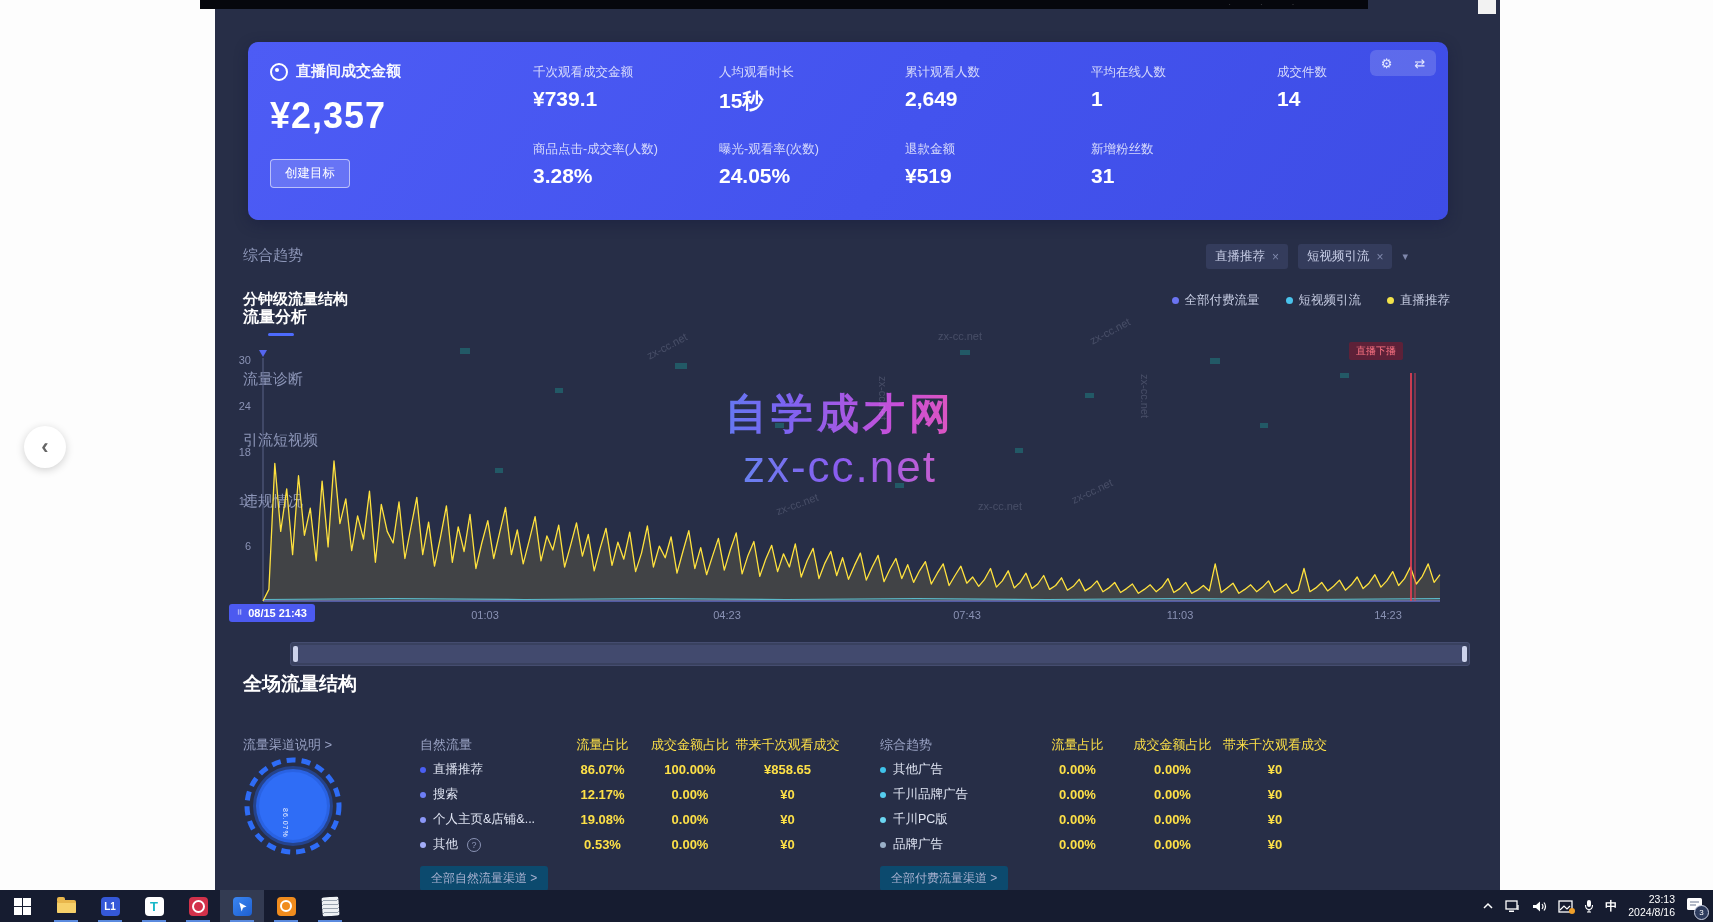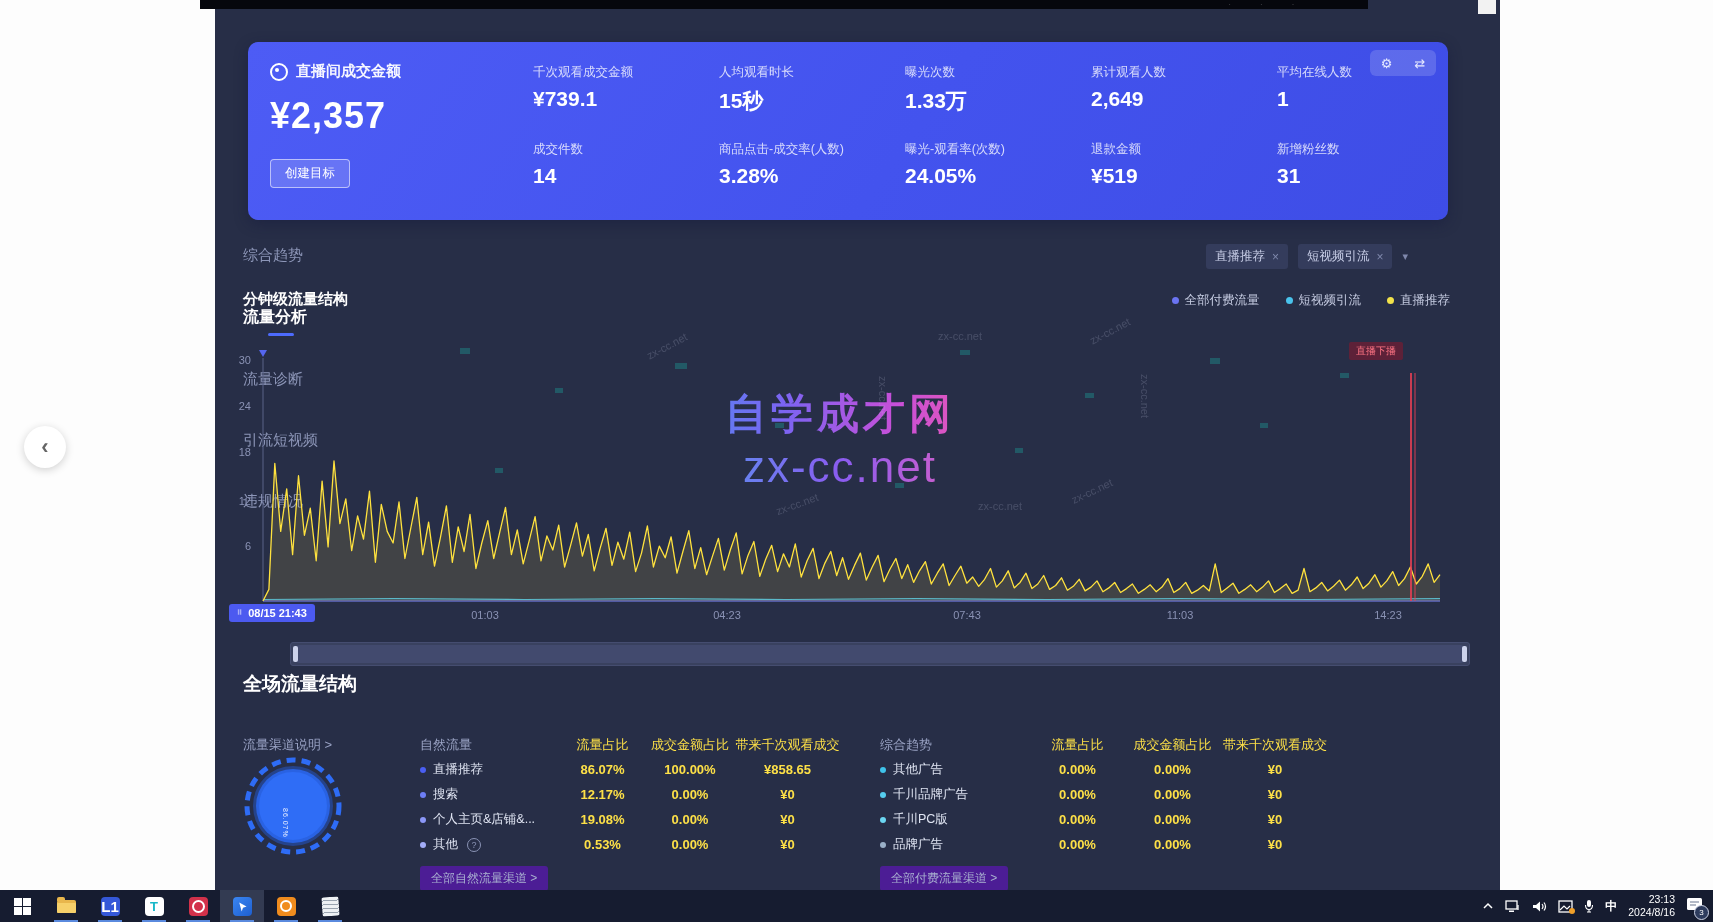--- a/index.html
+++ b/index.html
@@ -89,35 +89,35 @@
   .ft-head.first{font-size:13px;color:#9aa3c4;}
   .num{text-align:center;color:#fde047;font-weight:bold;font-size:13px;}
   .ft-name{display:flex;align-items:center;gap:7px;color:#dfe4f2;}
   .row-dot{width:6px;height:6px;border-radius:50%;flex:none;}
   #nat-table .r0 .row-dot{background:#4a5ff2;} #nat-table .r1 .row-dot{background:#6d7ef5;}
   #nat-table .r2 .row-dot{background:#8b97f7;} #nat-table .r3 .row-dot{background:#a3adf8;}
   #paid-table .r0 .row-dot{background:#3fc3ea;} #paid-table .r1 .row-dot{background:#55cdee;}
   #paid-table .r2 .row-dot{background:#6bd6f1;} #paid-table .r3 .row-dot{background:#9ab0c8;}
   .info-dot{width:12px;height:12px;border-radius:50%;border:1px solid #8a93b5;color:#8a93b5;font-size:9px;
     display:inline-flex;align-items:center;justify-content:center;margin-left:2px;cursor:pointer;}
-  .ft-link{display:inline-block;margin-top:9px;background:#4c1d95;color:#a9b1d0;font-size:12px;
+  .ft-link{display:inline-block;margin-top:9px;background:#0c4a6e;color:#a9b1d0;font-size:12px;
     padding:4px 11px;border-radius:3px;cursor:pointer;}
 
   
   #taskbar{position:absolute;left:0;top:890px;width:1713px;height:32px;background:#161c30;display:flex;align-items:center;}
   .tb-app{width:44px;height:32px;display:flex;align-items:center;justify-content:center;position:relative;cursor:pointer;}
   .tb-app.active{background:#333b52;}
   .tb-app .runline{position:absolute;bottom:0;left:10px;width:24px;height:2px;background:#5a8ade;}
   .win-grid{display:grid;grid-template-columns:8px 8px;grid-template-rows:8px 8px;gap:1px;}
   .win-grid span{background:#fff;}
   .folder{width:19px;height:13px;background:#e8b64c;border-radius:2px;position:relative;}
   .folder::before{content:"";position:absolute;left:0;top:-3px;width:8px;height:4px;background:#e8b64c;border-radius:2px 2px 0 0;}
   .folder::after{content:"";position:absolute;left:0;top:3px;width:19px;height:10px;background:#f6d06a;border-radius:1px;}
   .sq{width:19px;height:19px;border-radius:4px;display:flex;align-items:center;justify-content:center;font-weight:bold;}
-  .app-l1{background:#3558d8;color:#fff;font-size:15px;}
+  .app-l1{background:#3558d8;color:#fff;font-size:10px;}
   .app-t{background:#fff;color:#18b8c8;font-size:13px;}
   .app-o{background:#d2314a;position:relative;}
   .app-o::after{content:"";width:9px;height:9px;border:2.5px solid #fff;border-radius:50%;}
   .app-cursor{background:linear-gradient(140deg,#3a86f2,#1e5fd0);}
   .app-orange{background:#f08c1e;position:relative;}
   .app-orange::after{content:"";width:8px;height:8px;border:2px solid #fff;border-radius:50%;}
   .app-note{width:17px;height:19px;background:#eef1f4;border-radius:2px;
     background-image:repeating-linear-gradient(#eef1f4 0 3px,#9aa4b0 3px 4px);transform:rotate(-4deg);}
 
   #tray{margin-left:auto;display:flex;align-items:center;gap:11px;padding-right:10px;}
@@ -153,24 +153,20 @@
         <div class="b-goal">创建目标</div>
       </div>
       <div class="b-metrics">
         <div class="metric">
             <div class="m-label">千次观看成交金额</div>
             <div class="m-value">¥739.1</div>
           </div>
         <div class="metric">
             <div class="m-label">人均观看时长</div>
             <div class="m-value">15秒</div>
-          </div>
-        <div class="metric">
-            <div class="m-label">曝光次数</div>
-            <div class="m-value">1.33万</div>
           </div>
         <div class="metric">
             <div class="m-label">累计观看人数</div>
             <div class="m-value">2,649</div>
           </div>
         <div class="metric">
             <div class="m-label">平均在线人数</div>
             <div class="m-value">1</div>
           </div>
         <div class="metric">

